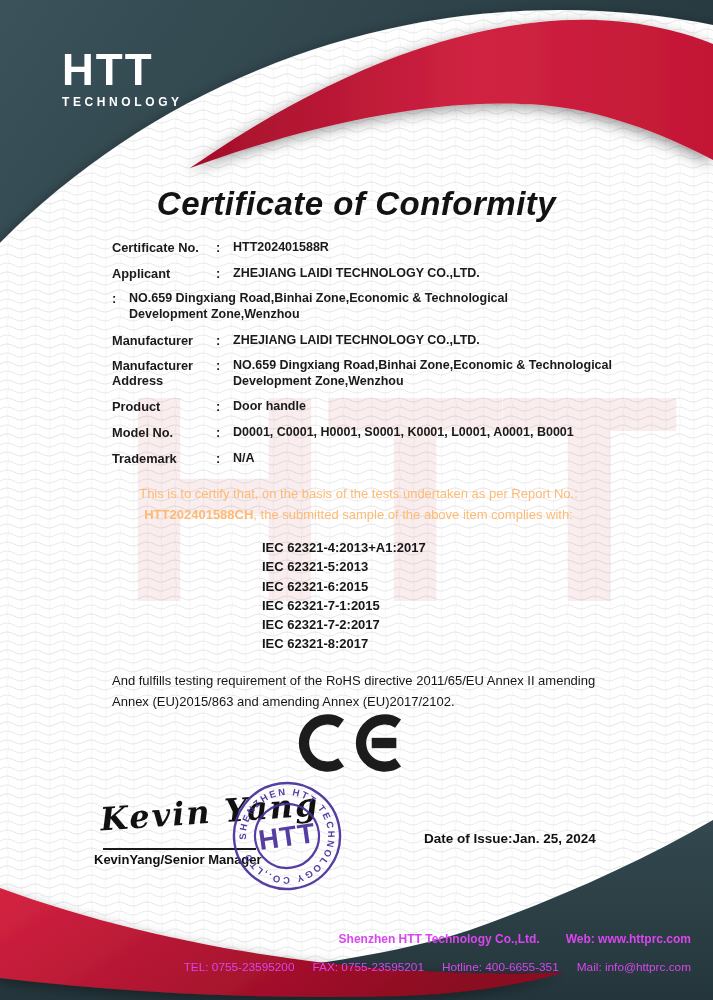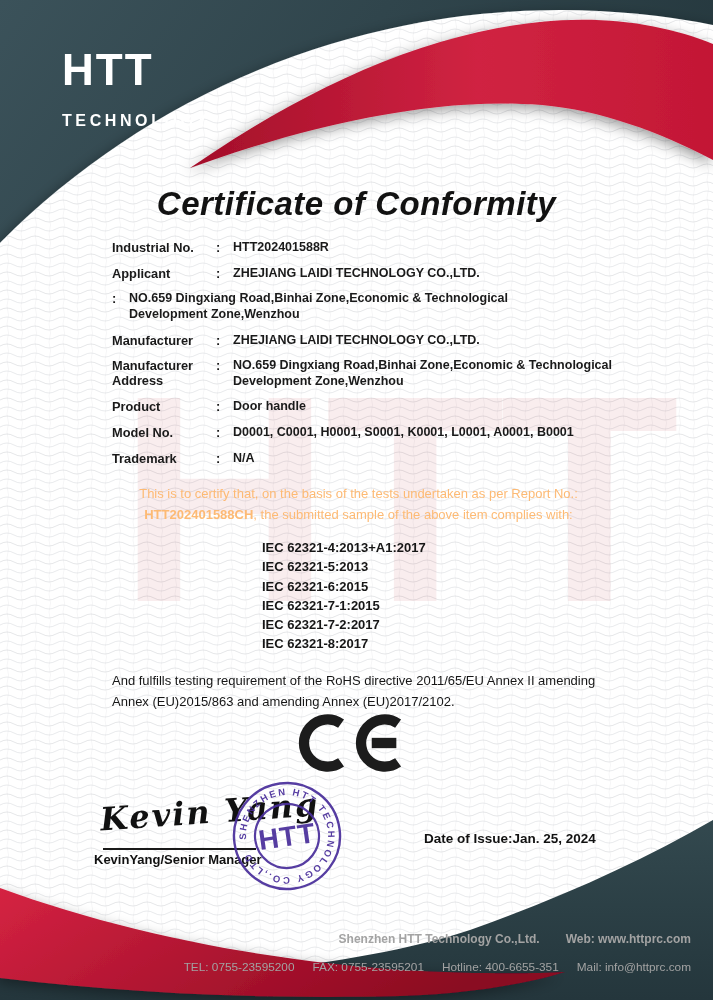--- a/index.html
+++ b/index.html
@@ -8,21 +8,21 @@
     position:relative;width:713px;height:1000px;margin:0 auto;
     overflow:hidden;background:#24373d;
     font-family:"Liberation Sans",sans-serif;color:#1a1a1a;
   }
   #bg{position:absolute;left:0;top:0;width:713px;height:1000px;}
   .abs{position:absolute;}
 
   
   .logo{left:62px;top:48px;color:#fff;}
   .logo-main{font-size:44px;font-weight:bold;letter-spacing:2px;line-height:1;}
-  .logo-sub{font-size:16px;font-weight:bold;letter-spacing:3.6px;margin-top:20px;}
+  .logo-sub{font-size:12px;font-weight:bold;letter-spacing:3.6px;margin-top:3px;}
 
   
   .title{left:0;top:185px;width:713px;text-align:center;
     font-size:33px;font-weight:bold;font-style:italic;color:#121212;letter-spacing:0.5px;}
 
   
   .watermark{left:118px;top:352px;font-size:295px;font-weight:800;line-height:1;
     color:rgba(188,52,64,0.09);letter-spacing:-6px;user-select:none;}
 
   
@@ -45,21 +45,21 @@
   .sig-script{left:100px;top:793px;font-family:"DejaVu Serif",serif;font-style:italic;
     font-weight:bold;font-size:32px;color:#111;transform:rotate(-4deg);letter-spacing:2px;}
   .sig-line{left:103px;top:848px;width:153px;height:2px;background:#1a1a1a;}
   .sig-printed{left:94px;top:852px;font-size:13px;font-weight:bold;color:#111;}
 
   .stamp{left:229px;top:778px;opacity:0.93;transform:rotate(-8deg);}
 
   .issue-date{left:424px;top:831px;font-size:13.5px;font-weight:bold;color:#111;}
 
   
-  .footer-line{right:22px;text-align:right;color:#a3a3a3;white-space:nowrap;}
+  .footer-line{right:22px;text-align:right;color:#d946ef;white-space:nowrap;}
   .f1{top:932px;font-size:12px;font-weight:bold;}
   .f1 .gap{margin-left:26px;}
   .f2{top:960px;font-size:11.8px;}
   .f2 .gap{margin-left:18px;}
   .f3{top:980px;font-size:11.4px;}
 </style>
 </head>
 <body>
 
 <div id="page">
@@ -117,21 +117,21 @@
 
   <div class="abs logo">
     <div class="logo-main">HTT</div>
     <div class="logo-sub">TECHNOLOGY</div>
   </div>
 
   <div class="abs title">Certificate of Conformity</div>
 
   <div class="abs fields">
     <div class="frow">
-      <div class="flabel">Industrial No.</div>
+      <div class="flabel">Certificate No.</div>
       <div class="fcolon">:</div>
       <div class="fvalue">HTT202401588R</div>
     </div>
     <div class="frow">
       <div class="flabel">Applicant</div>
       <div class="fcolon">:</div>
       <div class="fvalue">ZHEJIANG LAIDI TECHNOLOGY CO.,LTD.</div>
     </div>
     <div class="frow">
       <div class="fcolon">:</div>

